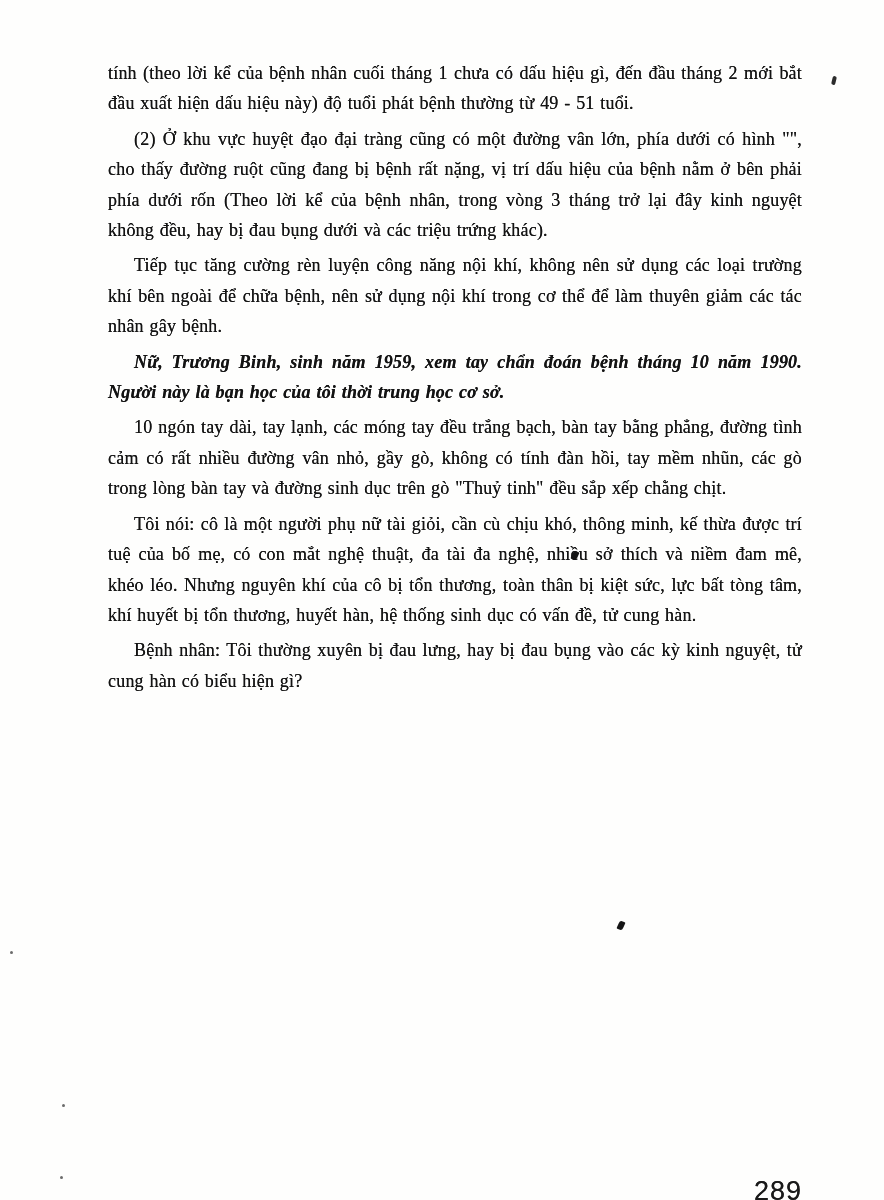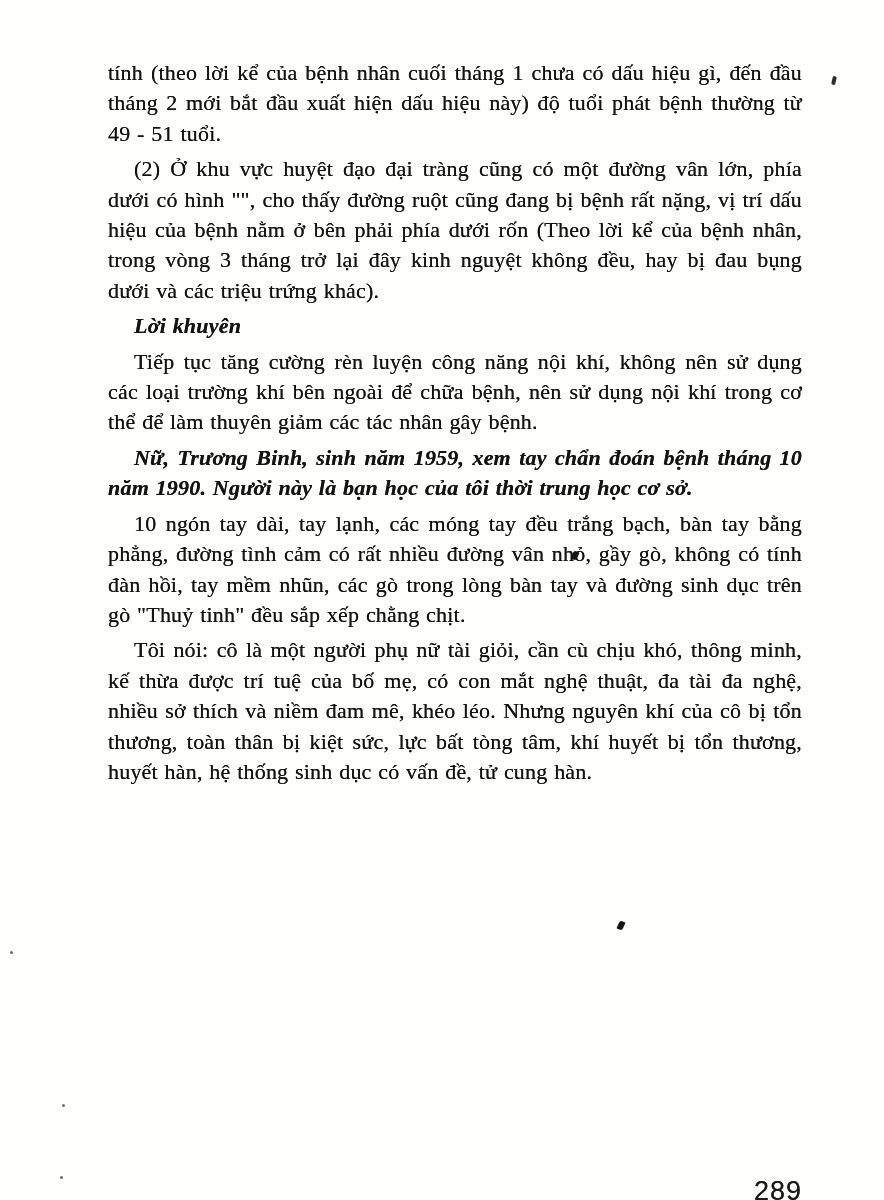--- a/index.html
+++ b/index.html
@@ -17,21 +17,21 @@
     color: #131313;
   }
   .textblock {
     position: absolute;
     left: 108px;
     top: 58px;
     width: 694px;
   }
   .para {
     margin: 0 0 5px 0;
-    font-size: 22px;
+    font-size: 18px;
     line-height: 30.4px;
     text-align: justify;
     letter-spacing: 0.2px;
     word-spacing: 1px;
     text-shadow: 0 0 0.5px rgba(10,10,10,0.85);
   }
   .indent { text-indent: 26px; }
   .bold-italic { font-weight: bold; font-style: italic; }
   .italic { font-style: italic; }
   .page-number {
@@ -65,25 +65,25 @@
   }
   .speck.dot { width: 3px; height: 3px; opacity: 0.75; }
 </style>
 </head>
 <body>
 
 <div class="page">
   <div class="textblock">
     <p class="para">tính (theo lời kể của bệnh nhân cuối tháng 1 chưa có dấu hiệu gì, đến đầu tháng 2 mới bắt đầu xuất hiện dấu hiệu này) độ tuổi phát bệnh thường từ 49 - 51 tuổi.</p>
     <p class="para indent">(2) Ở khu vực huyệt đạo đại tràng cũng có một đường vân lớn, phía dưới có hình "", cho thấy đường ruột cũng đang bị bệnh rất nặng, vị trí dấu hiệu của bệnh nằm ở bên phải phía dưới rốn (Theo lời kể của bệnh nhân, trong vòng 3 tháng trở lại đây kinh nguyệt không đều, hay bị đau bụng dưới và các triệu trứng khác).</p>
-    <p class="para indent bold-italic">Lời khuyên</p>
     <p class="para indent">Tiếp tục tăng cường rèn luyện công năng nội khí, không nên sử dụng các loại trường khí bên ngoài để chữa bệnh, nên sử dụng nội khí trong cơ thể để làm thuyên giảm các tác nhân gây bệnh.</p>
     <p class="para indent bold-italic">Nữ, Trương Binh, sinh năm 1959, xem tay chẩn đoán bệnh tháng 10 năm 1990. Người này là bạn học của tôi thời trung học cơ sở.</p>
     <p class="para indent">10 ngón tay dài, tay lạnh, các móng tay đều trắng bạch, bàn tay bằng phẳng, đường tình cảm có rất nhiều đường vân nhỏ, gầy gò, không có tính đàn hồi, tay mềm nhũn, các gò trong lòng bàn tay và đường sinh dục trên gò "Thuỷ tinh" đều sắp xếp chằng chịt.</p>
     <p class="para indent">Tôi nói: cô là một người phụ nữ tài giỏi, cần cù chịu khó, thông minh, kế thừa được trí tuệ của bố mẹ, có con mắt nghệ thuật, đa tài đa nghệ, nhiều sở thích và niềm đam mê, khéo léo. Nhưng nguyên khí của cô bị tổn thương, toàn thân bị kiệt sức, lực bất tòng tâm, khí huyết bị tổn thương, huyết hàn, hệ thống sinh dục có vấn đề, tử cung hàn.</p>
+    <p class="para indent">Bệnh nhân: Tôi thường xuyên bị đau lưng, hay bị đau bụng vào các kỳ kinh nguyệt, tử cung hàn có biểu hiện gì?</p>
   </div>
 
   <div class="page-number">289</div>
 
   <div class="speck comma" style="left:832px; top:76px;"></div>
   <div class="speck accent" style="left:572px; top:551px;"></div>
   <div class="speck accent" style="left:618px; top:921px;"></div>
   <div class="speck dot" style="left:10px; top:951px;"></div>
   <div class="speck dot" style="left:62px; top:1104px;"></div>
   <div class="speck dot" style="left:60px; top:1176px;"></div>

